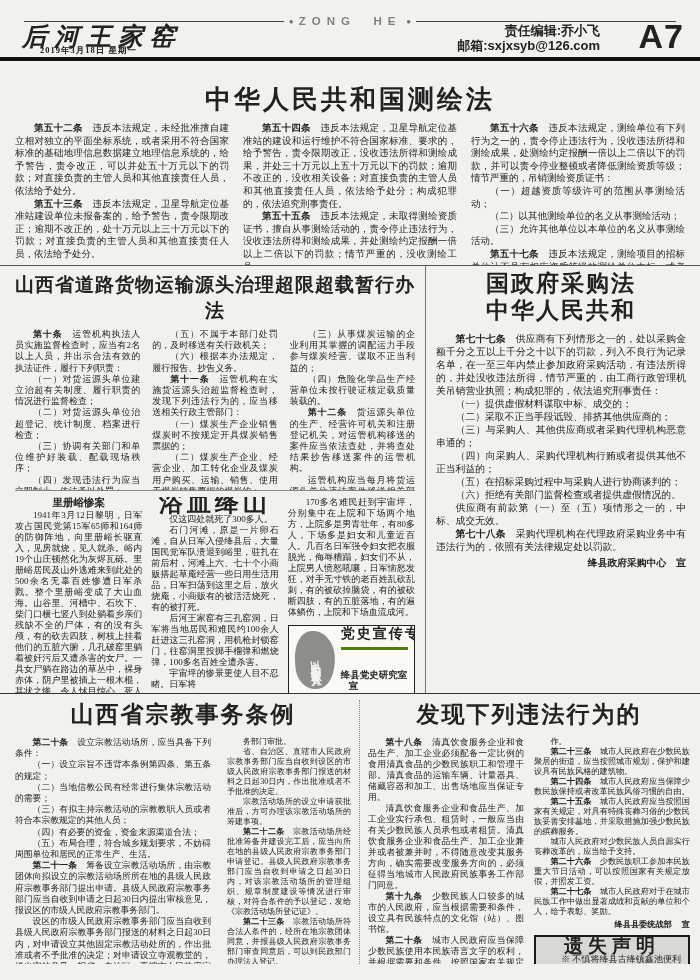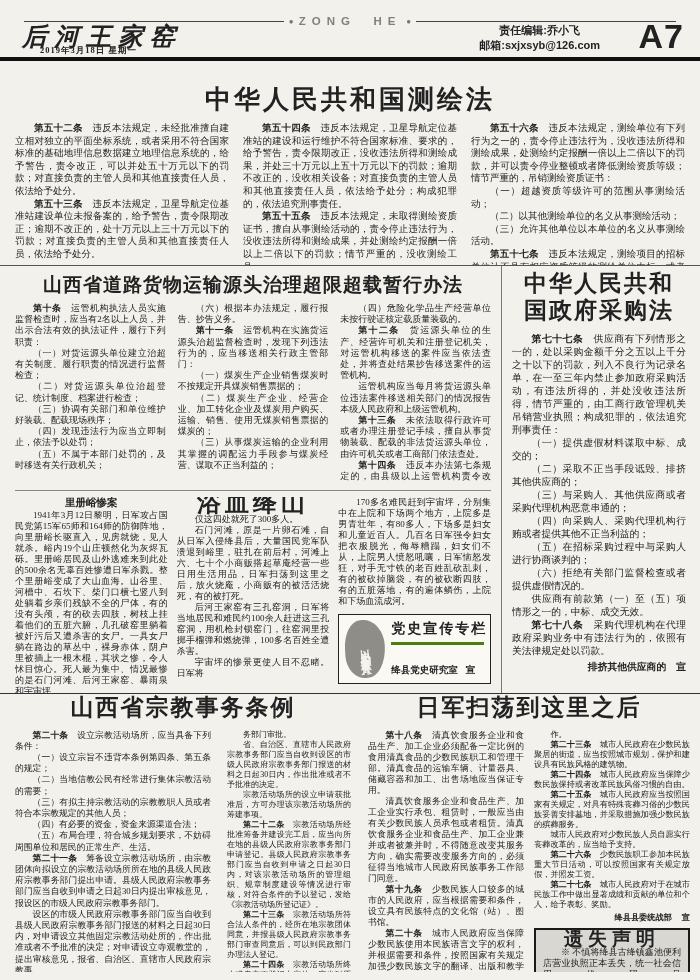--- a/index.html
+++ b/index.html
@@ -20,36 +20,36 @@
   .rule-row { position:absolute; top:14px; left:24px; right:24px; display:flex; align-items:center; }
   .rule { flex:1; height:1px; background:#444; }
   .bullet { color:#777; font-size:8px; margin:0 5px; line-height:1; }
   .pinyin { color:#808080; font-weight:bold; font-size:11.5px; letter-spacing:6px;
             font-family:"Liberation Sans","DejaVu Sans",sans-serif; }
   .masthead { position:absolute; left:22px; top:20px; font-size:25px; font-weight:bold;
               font-style:italic; letter-spacing:7px; white-space:nowrap; }
   .m-date { position:absolute; left:24px; top:45px; font-size:8.5px; font-weight:bold; letter-spacing:1px;margin-left:16px; }
   .sec-name { position:absolute; left:50%; transform:translateX(-50%); top:24px;
               font-size:23px; font-weight:900; letter-spacing:14px; white-space:nowrap; }
-  .editor-block { position:absolute; right:100px; top:23px; font-size:11px; font-weight:bold;
-                  line-height:15px; text-align:center; }
+  .editor-block { position:absolute; right:100px; top:23px; font-size:13px; font-weight:bold;
+                  line-height:15px; text-align:right; }
   .pageno { position:absolute; right:16px; top:17px; font-size:34px; font-weight:900;
             font-family:"Liberation Sans","DejaVu Sans",sans-serif; letter-spacing:1px; }
   .thickbar { height:4px; background:#111; }
 
   
   .sec1 { height:205px; padding:16px 15px; border-bottom:1px solid #555; overflow:hidden; }
   .main-title { font-size:26px; font-weight:900; text-align:center; letter-spacing:3px;
                 margin:5px 0 5px; }
   .sec1-body { column-count:3; column-gap:14px; height:163px; overflow:hidden;
                font-size:9.5px; line-height:12.6px; }
 
   
   .band-mid { display:flex; height:428px; border-bottom:1.5px solid #333; overflow:hidden; }
-  .mid-left { width:502px; padding:0 10px 0 15px; border-right:1px solid #777; }
+  .mid-left { width:426px; padding:0 10px 0 15px; border-right:1px solid #777; }
   .mid-right { flex:1; padding:4px 14px 0 10px; overflow:hidden; }
 
   .sec2 { height:224px; overflow:hidden; }
   .sec2-title { font-size:19px; font-weight:900; text-align:center; letter-spacing:1px; margin:6px 0 5px; }
   .sec2-body { column-count:3; column-gap:12px; height:188px; overflow:hidden;
                font-size:9px; line-height:11.2px; }
 
   .sec3 { border-top:1px solid #888; height:204px; padding-top:6px; overflow:hidden; }
   .sec3-cols { display:flex; gap:9px; height:196px; overflow:hidden; }
   .sec3-col { width:153px; font-size:9px; line-height:11px; overflow:hidden; }
@@ -66,21 +66,21 @@
   .phbox-title { font-size:14px; font-weight:900; letter-spacing:2px; white-space:nowrap;
                  border-bottom:3px solid #4d7c0f; padding-bottom:8px; margin-bottom:20px; }
   .phbox-attrib { font-size:9.5px; font-weight:bold; }
   .phbox-attrib .mark { margin-left:8px; }
 
   .proc-title { font-size:23px; font-weight:900; text-align:center; line-height:27px;
                 letter-spacing:2px; margin-bottom:8px; }
   .proc-body { font-size:9.8px; line-height:13px; overflow:hidden; }
 
   
-  .band-bottom { display:flex; height:286px; padding:0 10px 16px 15px; overflow:hidden;align-items:center; }
+  .band-bottom { display:flex; height:286px; padding:0 10px 16px 15px; overflow:hidden; }
   .bottom-title { font-size:23px; font-weight:900; text-align:center; letter-spacing:2px; margin:5px 0 7px; }
   .rel-sec { width:336px; overflow:hidden; }
   .dot-div { border-left:1px dotted #888; margin:6px 8px 0 8px; }
   .eth-sec { flex:1; overflow:hidden; }
   .rel-body { display:flex; gap:16px; height:242px; overflow:hidden; }
   .rel-c1 { width:196px; font-size:8.8px; line-height:11.2px; overflow:hidden; }
   .rel-c2 { flex:1; font-size:8px; line-height:10px; overflow:hidden; }
   .eth-body { display:flex; gap:10px; height:242px; overflow:hidden; }
   .eth-c1 { flex:1; font-size:8.8px; line-height:11px; overflow:hidden; }
   .eth-c2 { flex:1; font-size:8.2px; line-height:10px; overflow:hidden; }
@@ -154,26 +154,26 @@
               </div>
             </div>
           </div>
         </div>
       </div>
 
     </div>
 
     <div class="mid-right">
       <h2 class="proc-title hd-sans">
+        <span style="display:block">国政府采购法</span>
         <span style="display:block">中华人民共和</span>
-        <span style="display:block">国政府采购法</span>
       </h2>
       <div class="proc-body">
         <div style="display:contents"><p class="para"><b>第七十七条</b>　供应商有下列情形之一的，处以采购金额千分之五以上千分之十以下的罚款，列入不良行为记录名单，在一至三年内禁止参加政府采购活动，有违法所得的，并处没收违法所得，情节严重的，由工商行政管理机关吊销营业执照；构成犯罪的，依法追究刑事责任：</p><p class="para">（一）提供虚假材料谋取中标、成交的；</p><p class="para">（二）采取不正当手段诋毁、排挤其他供应商的；</p><p class="para">（三）与采购人、其他供应商或者采购代理机构恶意串通的；</p><p class="para">（四）向采购人、采购代理机构行贿或者提供其他不正当利益的；</p><p class="para">（五）在招标采购过程中与采购人进行协商谈判的；</p><p class="para">（六）拒绝有关部门监督检查或者提供虚假情况的。</p><p class="para">供应商有前款第（一）至（五）项情形之一的，中标、成交无效。</p><p class="para"><b>第七十八条</b>　采购代理机构在代理政府采购业务中有违法行为的，依照有关法律规定处以罚款。</p></div>
-        <p class="attrib"><b>排挤其他供应商的</b><span class="mark">宣</span></p>
+        <p class="attrib"><b>绛县政府采购中心</b><span class="mark">宣</span></p>
       </div>
     </div>
   </div>
 
   <div class="band-bottom">
 
     <div class="rel-sec">
       <h2 class="bottom-title hd-sans">山西省宗教事务条例</h2>
       <div class="rel-body">
         <div class="rel-c1">
@@ -182,21 +182,21 @@
         <div class="rel-c2">
           <div style="display:contents"><p class="para">务部门审批。</p><p class="para">省、自治区、直辖市人民政府宗教事务部门应当自收到设区的市级人民政府宗教事务部门报送的材料之日起30日内，作出批准或者不予批准的决定。</p><p class="para">宗教活动场所的设立申请获批准后，方可办理该宗教活动场所的筹建事项。</p><p class="para"><b>第二十二条</b>　宗教活动场所经批准筹备并建设完工后，应当向所在地的县级人民政府宗教事务部门申请登记。县级人民政府宗教事务部门应当自收到申请之日起30日内，对该宗教活动场所的管理组织、规章制度建设等情况进行审核，对符合条件的予以登记，发给《宗教活动场所登记证》。</p><p class="para"><b>第二十三条</b>　宗教活动场所符合法人条件的，经所在地宗教团体同意，并报县级人民政府宗教事务部门审查同意后，可以到民政部门办理法人登记。</p><p class="para"><b>第二十四条</b>　宗教活动场所终止或者变更登记内容的，应当到原登记管理机关办理相应的注销或者变更登记手续。</p></div>
           
         </div>
       </div>
     </div>
 
     <div class="dot-div"></div>
 
     <div class="eth-sec">
-      <h2 class="bottom-title hd-sans">日军扫荡到这里之后</h2>
+      <h2 class="bottom-title hd-sans">发现下列违法行为的</h2>
       <div class="eth-body">
         <div class="eth-c1">
           <div style="display:contents"><p class="para"><b>第十八条</b>　清真饮食服务企业和食品生产、加工企业必须配备一定比例的食用清真食品的少数民族职工和管理干部。清真食品的运输车辆、计量器具、储藏容器和加工、出售场地应当保证专用。</p><p class="para">清真饮食服务企业和食品生产、加工企业实行承包、租赁时，一般应当由有关少数民族人员承包或者租赁。清真饮食服务企业和食品生产、加工企业兼并或者被兼并时，不得随意改变其服务方向，确实需要改变服务方向的，必须征得当地城市人民政府民族事务工作部门同意。</p><p class="para"><b>第十九条</b>　少数民族人口较多的城市的人民政府，应当根据需要和条件，设立具有民族特点的文化馆（站）、图书馆。</p><p class="para"><b>第二十条</b>　城市人民政府应当保障少数民族使用本民族语言文字的权利，并根据需要和条件，按照国家有关规定加强少数民族文字的翻译、出版和教学研究。</p></div>
         </div>
         <div class="eth-c2">
           <div style="display:contents"><p class="para">作。</p><p class="para"><b>第二十三条</b>　城市人民政府在少数民族聚居的街道，应当按照城市规划，保护和建设具有民族风格的建筑物。</p><p class="para"><b>第二十四条</b>　城市人民政府应当保障少数民族保持或者改革民族风俗习惯的自由。</p><p class="para"><b>第二十五条</b>　城市人民政府应当按照国家有关规定，对具有特殊丧葬习俗的少数民族妥善安排墓地，并采取措施加强少数民族的殡葬服务。</p><p class="para">城市人民政府对少数民族人员自愿实行丧葬改革的，应当给予支持。</p><p class="para"><b>第二十六条</b>　少数民族职工参加本民族重大节日活动，可以按照国家有关规定放假，并照发工资。</p><p class="para"><b>第二十七条</b>　城市人民政府对于在城市民族工作中做出显著成绩和贡献的单位和个人，给予表彰、奖励。</p></div>
           <p class="attrib"><b>绛县县委统战部</b><span class="mark">宣</span></p>
           <div class="lostbox">
             <div class="lost-title hd-sans">遗失声明</div>
             <p class="lost-body">※ 不慎将绛县古绛镇鑫池便利店营业执照正本丢失，统一社会信用代码号为:92140826MAOK364X3B，现声明作废。</p>

